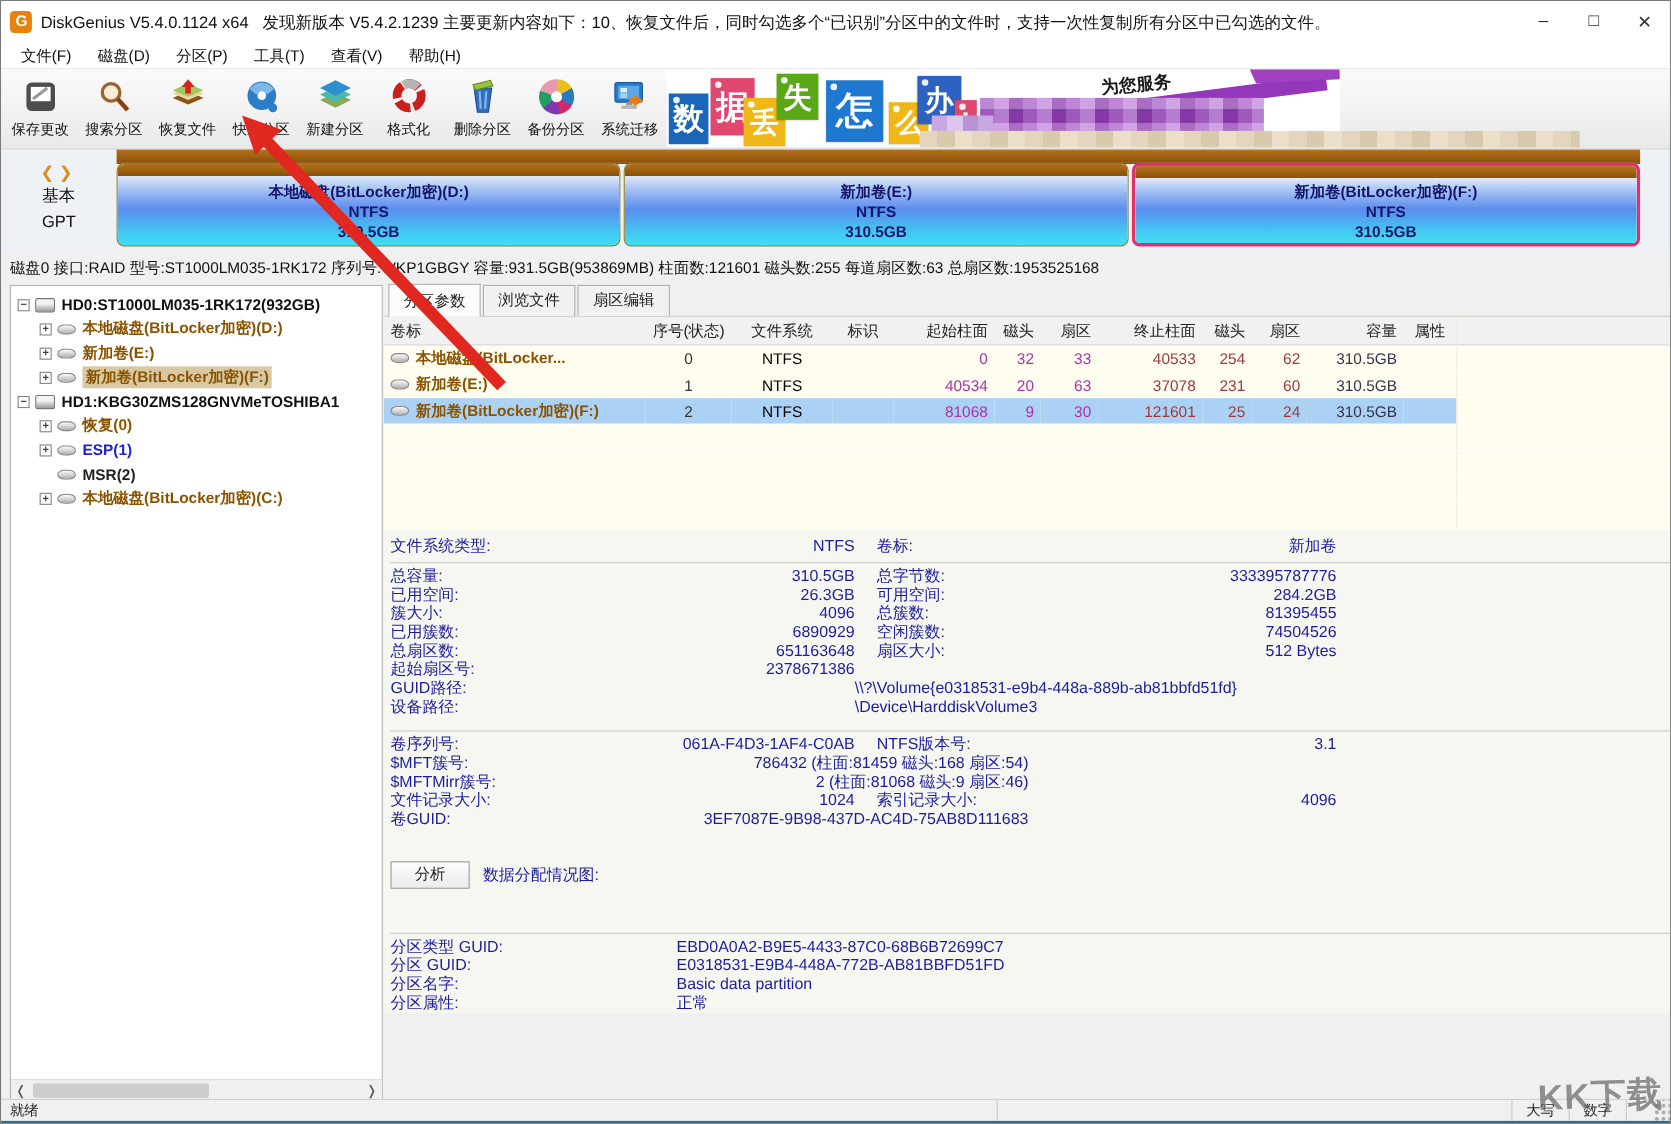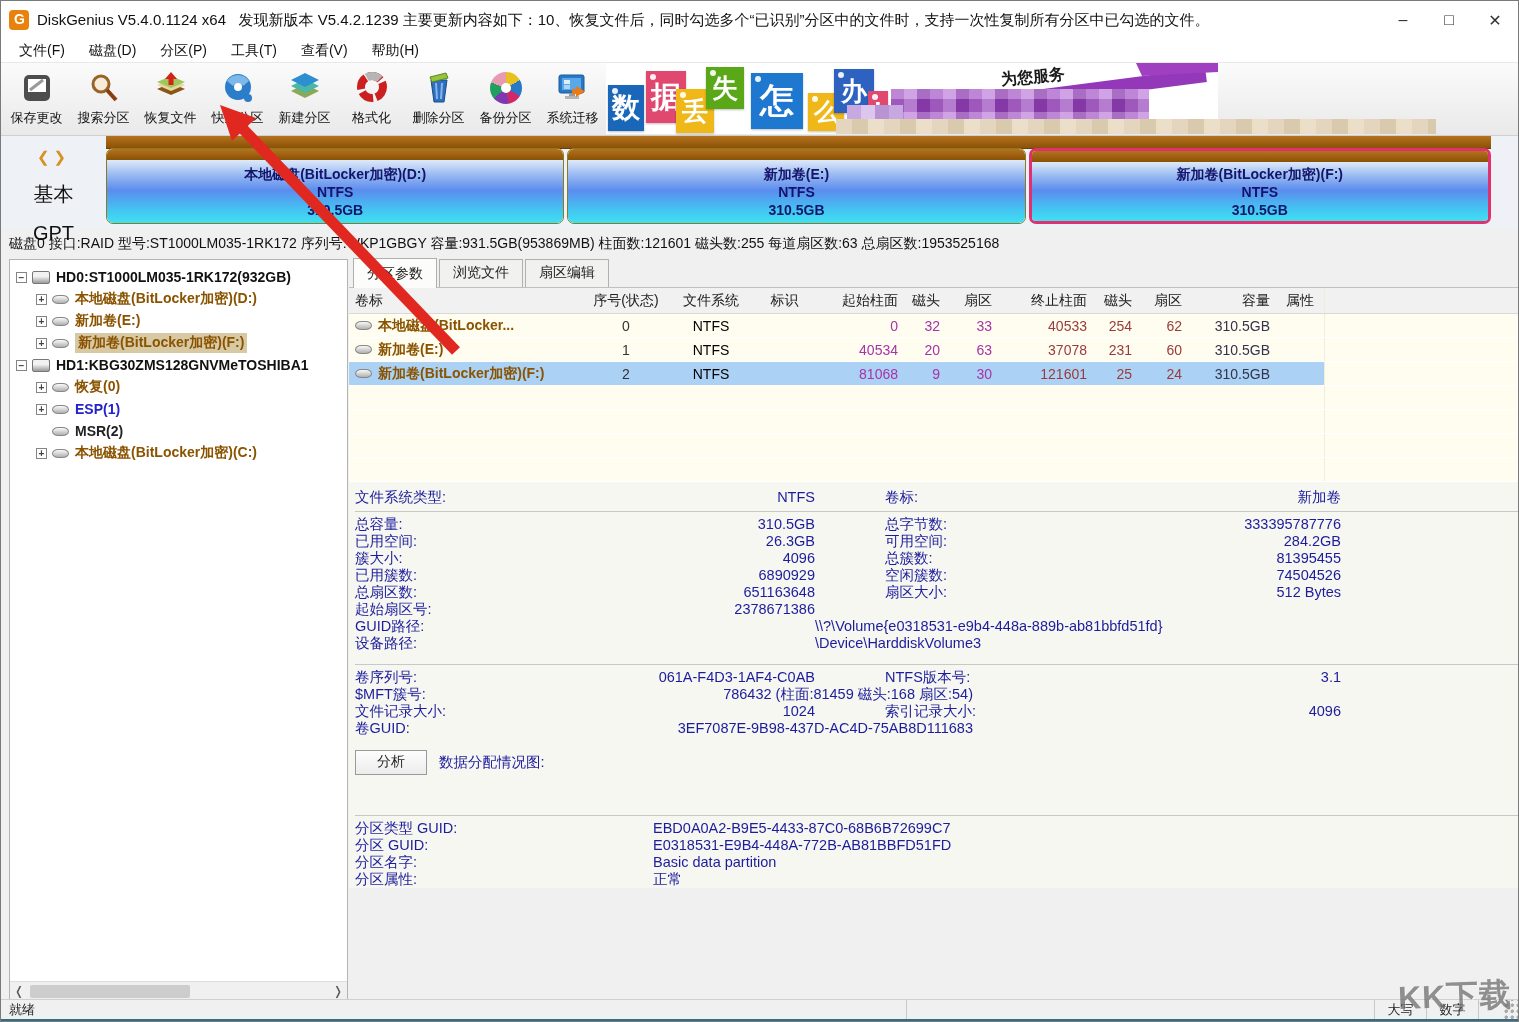--- a/index.html
+++ b/index.html
@@ -33,21 +33,21 @@
   .mosaic { position:absolute; z-index:3; }
   .m-purple { background:repeating-linear-gradient(90deg,#a85ec8 0 13px,#c084dc 13px 26px,#8d3cb0 26px 39px), repeating-linear-gradient(0deg,rgba(255,255,255,.25) 0 13px,rgba(0,0,0,.06) 13px 26px); background-blend-mode:overlay; }
   .m-lav { background:repeating-linear-gradient(90deg,#c8a8e0 0 14px,#ddc6ee 14px 28px,#b894d4 28px 42px); }
   .m-tan { background:repeating-linear-gradient(90deg,#e4d6be 0 16px,#d9c9ad 16px 32px,#ecdfca 32px 48px); }
   .serve-text { position:absolute; font-weight:bold; color:#1a1a1a; font-size:16px; transform:rotate(-5deg); z-index:4; white-space:nowrap; }
 
   
   .overview { height:93px; background:#eef1f5; display:flex; position:relative; }
   .ov-left { width:105px; padding-top:12px; text-align:center; }
   .ov-arrows { color:#d89020; font-weight:bold; font-size:15px; letter-spacing:4px; }
-  .ov-mode { color:#111; font-size:20px; line-height:21px; margin-top:18px; }
+  .ov-mode { color:#111; font-size:15px; line-height:21px; margin-top:2px; }
   .ov-band { position:absolute; left:105px; top:0; width:1385px; height:13px; background:linear-gradient(#b5721e,#8a5106); border-bottom:1px solid #6e3f03; }
   .ov-parts { position:absolute; left:105px; top:12px; width:1385px; height:76px; display:flex; gap:3px; }
   .part-block { flex:1; border:1px solid #8a7a20; border-radius:7px; overflow:hidden; display:flex; flex-direction:column; background:#fff; }
   .part-block.selected { border:3px solid #e0306e; }
   .part-head { height:11px; background:linear-gradient(#b5721e,#8a5106); flex:0 0 auto; }
   .part-body { flex:1; background:linear-gradient(#dfeafa 0%,#9dbdf2 22%,#5b8cee 48%,#45c2f2 78%,#3fe0f2 100%); display:flex; flex-direction:column; align-items:center; justify-content:center; color:#14146a; font-weight:bold; font-size:14px; line-height:18px; }
 
   
   .diskinfo { height:30px; display:flex; align-items:center; padding-left:8px; color:#111; background:#f0f0f0; white-space:nowrap; }
 
@@ -89,27 +89,27 @@
   .c11{width:48px; justify-content:center;} .cfill{flex:1; border-left:1px solid #f2ecd8;}
   .trow.data .c4,.trow.data .c5,.trow.data .c6 { color:#a832a8; }
   .trow.data .c7,.trow.data .c8,.trow.data .c9 { color:#9b3a3a; }
   .trow.data .c1 { color:#333; } .trow.data .c10 { color:#33334d; }
   .trow.data.selected .tc:not(.cfill) { background:#abd2f4; }
   .vol-name { color:#8a5300; font-weight:bold; }
 
   
   .details { background:#f7f7f2; padding:6px 0 0 6px; color:#1c1c9c; font-size:14.5px; position:relative; }
   .d-sep { border:none; border-top:1px solid #c8c8c8; margin:4px 0; }
-  .d-row { display:flex; height:17px; line-height:17px; white-space:nowrap;gap:38px; }
+  .d-row { display:flex; height:17px; line-height:17px; white-space:nowrap; }
   .d-l1 { width:160px; } .d-v1 { width:262px; text-align:right; }
-  .d-l2 { width:150px; margin-left:32px; } .d-v2 { width:268px; text-align:right; }
+  .d-l2 { width:150px; margin-left:20px; } .d-v2 { width:268px; text-align:right; }
   .d-wide { width:420px; text-align:right; }
   .d-left { padding-left:262px; text-align:left; width:auto; }
   .fsrow { height:19px; line-height:19px; }
-  .analyze-row { display:flex; align-items:center; margin:12px 0 10px 0; height:26px; }
+  .analyze-row { display:flex; align-items:center; margin:28px 0 10px 0; height:26px; }
   .analyze-btn { width:72px; height:25px; background:linear-gradient(#fdfdfd,#ececec); border:1px solid #9a9a9a; color:#222; font-size:14px; display:flex; align-items:center; justify-content:center; margin-right:12px; }
   .spacer8 { height:8px; } .spacer26 { height:26px; }
 
   
   .statusbar { position:absolute; left:0; bottom:0; width:1519px; height:22px; background:#f0f0f0; border-top:1px solid #d0d0d0; display:flex; align-items:center; font-size:13px; color:#222; border-bottom:2px solid #2e6e86; }
   .sb-ready { padding-left:8px; flex:1; }
   .sb-cell { border-left:1px solid #c8c8c8; height:100%; display:flex; align-items:center; justify-content:center; }
   .sb-gap { width:468px; } .sb-ind { width:52px; } .sb-pad { width:24px; }
   .sb-grip { width:18px; height:100%; background:radial-gradient(circle at 70% 70%, #aaa 1.5px, transparent 2px); background-size:6px 6px; background-position:bottom right; }
 
@@ -507,20 +507,24 @@
           <span class="d-l1">卷序列号:</span>
           <span class="d-v1">061A-F4D3-1AF4-C0AB</span>
           <span class="d-l2">NTFS版本号:</span>
           <span class="d-v2">3.1</span>
         </div>
       <div class="d-row">
           <span class="d-l1">$MFT簇号:</span>
           <span class="d-wide">786432 (柱面:81459 磁头:168 扇区:54)</span>
         </div>
       <div class="d-row">
+          <span class="d-l1">$MFTMirr簇号:</span>
+          <span class="d-wide">2 (柱面:81068 磁头:9 扇区:46)</span>
+        </div>
+      <div class="d-row">
           <span class="d-l1">文件记录大小:</span>
           <span class="d-v1">1024</span>
           <span class="d-l2">索引记录大小:</span>
           <span class="d-v2">4096</span>
         </div>
       <div class="d-row">
           <span class="d-l1">卷GUID:</span>
           <span class="d-wide">3EF7087E-9B98-437D-AC4D-75AB8D111683</span>
         </div>
       <div class="analyze-row">

